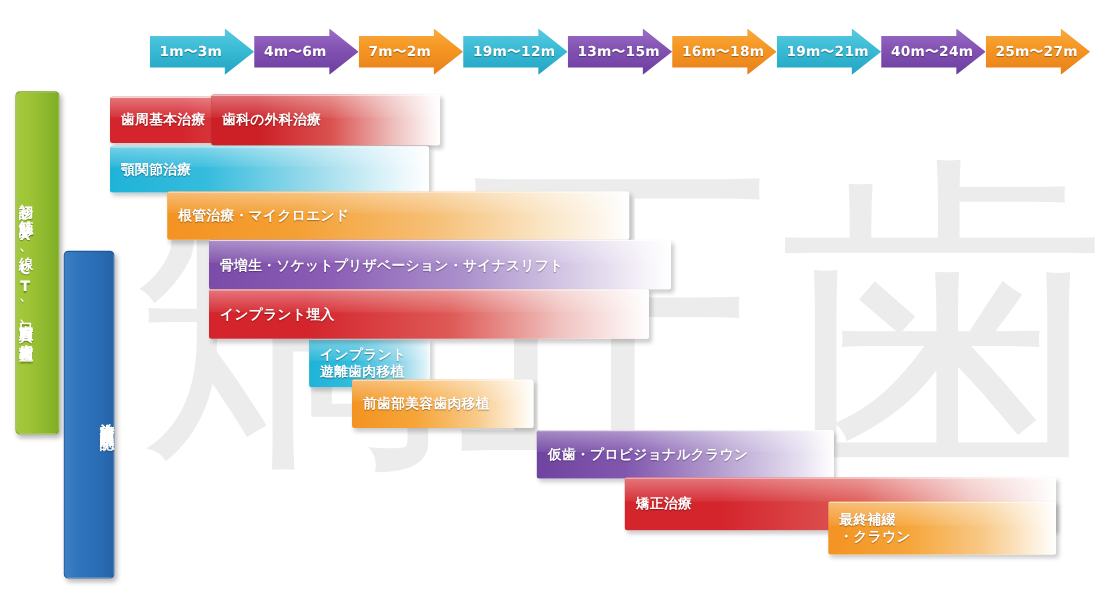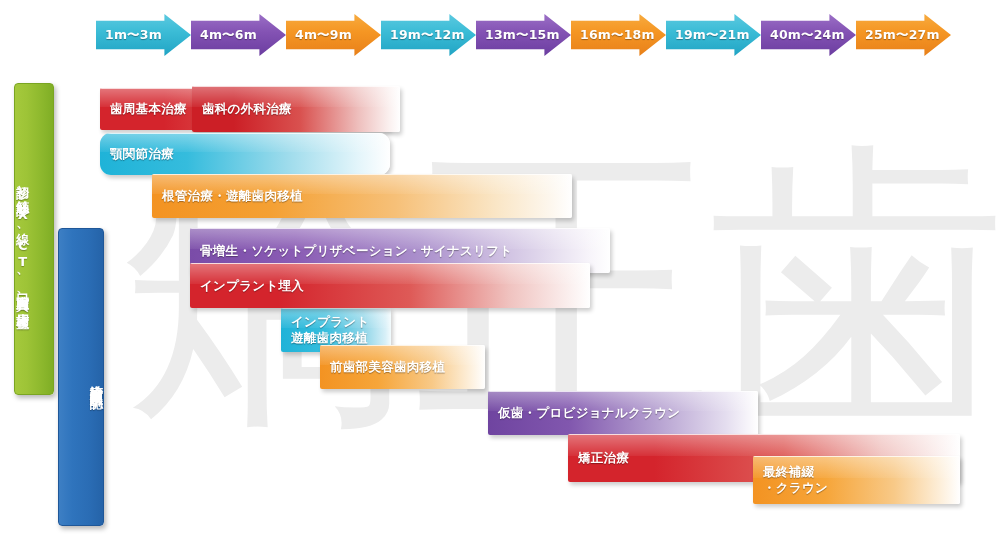--- a/index.html
+++ b/index.html
@@ -43,35 +43,36 @@
   
   .timeline {
     position: absolute;
     top: 14px;
     left: 96px;
     height: 44px;
     z-index: 5;
   }
   .arrow {
     position: absolute;
-    top: 0;
+    top: 12px;
     height: 42px;
     width: 95px;
     display: flex;
     align-items: center;
     justify-content: flex-start;
     padding-left: 9px;
     box-sizing: border-box;
     color: #ffffff;
     font-size: 12.5px;
     font-weight: bold;
     letter-spacing: 0.2px;
     text-shadow: 0 1px 1px rgba(0,0,0,0.35);
     clip-path: polygon(0% 16%, 72% 16%, 72% 0%, 100% 50%, 72% 100%, 72% 84%, 0% 84%);
     filter: drop-shadow(2px 3px 2px rgba(0,0,0,0.25));
+    margin-left: 40px;
   }
   .arrow.cyan   { background: linear-gradient(180deg,#5cc9e0 0%,#3bbcd6 42%,#21a4c4 100%); }
   .arrow.purple { background: linear-gradient(180deg,#9b6fc6 0%,#8453b4 42%,#6b3da0 100%); }
   .arrow.orange { background: linear-gradient(180deg,#f7ab3f 0%,#f59623 42%,#e8801a 100%); }
 
   
   .vbar {
     position: absolute;
     border-radius: 4px;
     box-sizing: border-box;
@@ -136,25 +137,25 @@
   }
   .bar .lbl {
     position: relative;
     z-index: 2;
     white-space: pre-line;
   }
 
   
   .c-red     { background: linear-gradient(90deg,#d4242c 0%,#d4242c 22%,#de5a57 55%,#f0c3c0 80%,#fbf0ef 95%,#ffffff 100%); }
   .c-darkred { background: linear-gradient(90deg,#cc1f26 0%,#cc1f26 20%,#d9514f 52%,#eebfbd 80%,#fbf1f0 95%,#ffffff 100%); }
-  .c-cyan    { background: linear-gradient(90deg,#1fb3d8 0%,#35bcdd 30%,#9fdcec 65%,#e6f6fb 90%,#ffffff 100%); border-radius: 11px; }
+  .c-cyan    { background: linear-gradient(90deg,#1fb3d8 0%,#35bcdd 30%,#9fdcec 65%,#e6f6fb 90%,#ffffff 100%); }
   .c-cyan2   { background: linear-gradient(90deg,#1fb3d8 0%,#36bddd 40%,#8ed5e8 75%,#d8f0f8 95%,#f3fbfd 100%); }
   .c-orange  { background: linear-gradient(90deg,#f39322 0%,#f4a033 28%,#f6c078 58%,#fae6c6 82%,#fdf7ee 95%,#ffffff 100%); }
   .c-orange2 { background: linear-gradient(90deg,#f39322 0%,#f6a539 35%,#f8c987 68%,#fdeed8 90%,#ffffff 100%); }
-  .c-purple  { background: linear-gradient(90deg,#7a4ca8 0%,#8a5cb4 25%,#ab90cc 55%,#ddd3ea 82%,#f7f4fa 95%,#ffffff 100%); margin-top: 10px; }
+  .c-purple  { background: linear-gradient(90deg,#7a4ca8 0%,#8a5cb4 25%,#ab90cc 55%,#ddd3ea 82%,#f7f4fa 95%,#ffffff 100%); }
   .c-purple2 { background: linear-gradient(90deg,#6f44a0 0%,#8157ae 30%,#b5a0d0 62%,#e4ddef 88%,#ffffff 100%); align-items: center; }
 
   .bar-edge-hi {
     position: absolute;
     left: 0; right: 0; top: 0; height: 1px;
     background: rgba(255,255,255,0.75);
   }
 </style>
 </head>
 <body>
@@ -169,21 +170,21 @@
   </div>
 
   <div class="timeline">
     <div class="arrow cyan" style="left:0px">
         <span>1m〜3m</span>
       </div>
     <div class="arrow purple" style="left:95px">
         <span>4m〜6m</span>
       </div>
     <div class="arrow orange" style="left:190px">
-        <span>4m〜9m</span>
+        <span>7m〜2m</span>
       </div>
     <div class="arrow cyan" style="left:285px">
         <span>19m〜12m</span>
       </div>
     <div class="arrow purple" style="left:380px">
         <span>13m〜15m</span>
       </div>
     <div class="arrow orange" style="left:475px">
         <span>16m〜18m</span>
       </div>
@@ -219,21 +220,21 @@
 
   <div class="bar c-cyan" style="left:100px; top:133px; width:290px; height:42px;">
     <div class="glass"></div>
     <div class="bar-edge-hi"></div>
     <div class="lbl">顎関節治療</div>
   </div>
 
   <div class="bar c-orange" style="left:152px; top:174px; width:420px; height:44px;">
     <div class="glass"></div>
     <div class="bar-edge-hi"></div>
-    <div class="lbl">根管治療・遊離歯肉移植</div>
+    <div class="lbl">根管治療・マイクロエンド</div>
   </div>
 
   <div class="bar c-purple" style="left:190px; top:218px; width:420px; height:45px;">
     <div class="glass"></div>
     <div class="bar-edge-hi"></div>
     <div class="lbl">骨増生・ソケットプリザベーション・サイナスリフト</div>
   </div>
 
   <div class="bar c-cyan2" style="left:281px; top:308px; width:110px; height:44px;">
     <div class="glass"></div>

